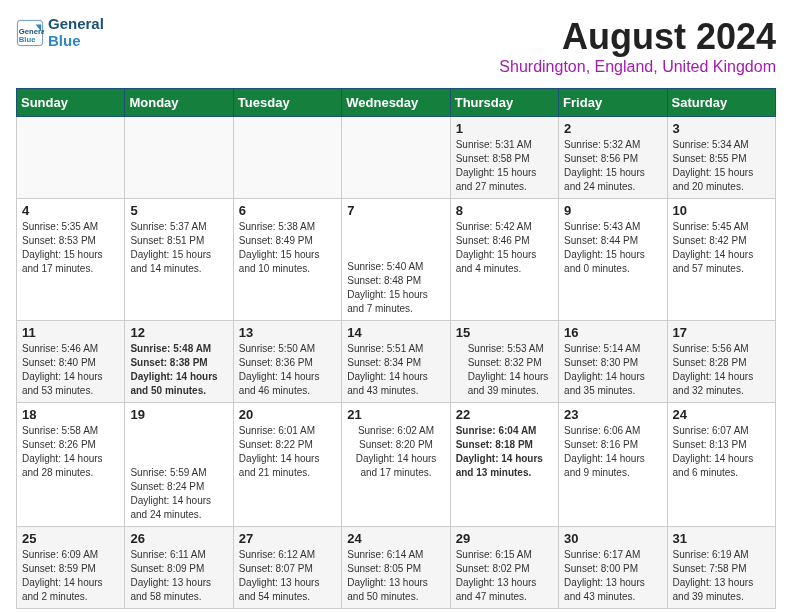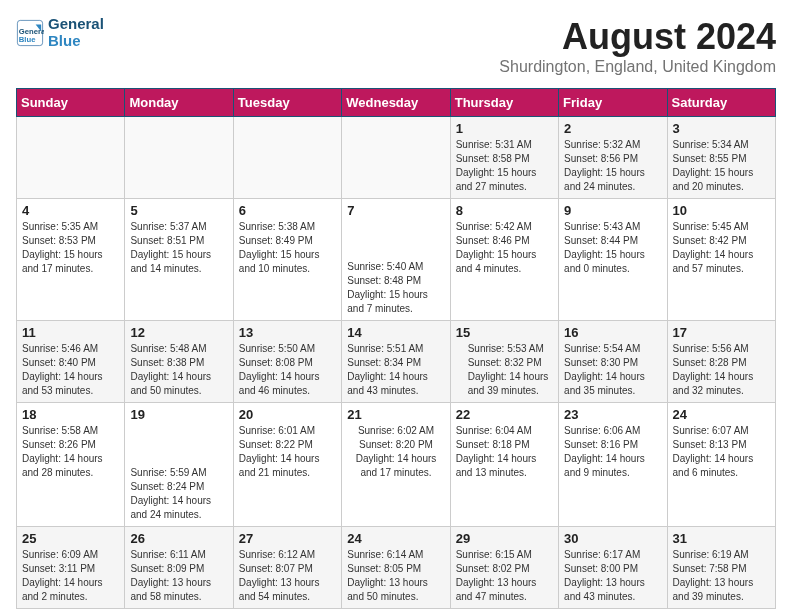--- a/index.html
+++ b/index.html
@@ -29,29 +29,29 @@
       text-align: right;
     }
     .month-title {
       font-size: 36px;
       font-weight: bold;
       color: #222;
       text-align: right;
     }
     .location-subtitle {
       font-size: 16px;
-      color: #737373;
+      color: #a21caf;
     }
     table {
       width: 100%;
       border-collapse: collapse;
       table-layout: fixed;
     }
     thead tr {
-      background: #be185d;
+      background: #15803d;
       color: #fff;
       border-radius: 10px;
     }
     thead th {
       padding: 6px 4px;
       font-size: 13px;
       font-weight: bold;
       text-align: left;
       border: 1px solid #1a5276;
     }
@@ -204,49 +204,49 @@
       <tr>
         <td>
           <span class="day-number">11</span>
           <div class="day-info" style="white-space: pre-line;">Sunrise: 5:46 AM
 Sunset: 8:40 PM
 Daylight: 14 hours
 and 53 minutes.</div>
         </td>
         <td>
           <span class="day-number">12</span>
-          <div class="day-info" style="white-space: pre-line;">Sunrise: 5:48 AM
+          <div class="day-info" style="white-space: pre-line; font-weight: bold;">Sunrise: 5:48 AM
 Sunset: 8:38 PM
 Daylight: 14 hours
 and 50 minutes.</div>
         </td>
         <td>
           <span class="day-number">13</span>
           <div class="day-info" style="white-space: pre-line;">Sunrise: 5:50 AM
-Sunset: 8:08 PM
+Sunset: 8:36 PM
 Daylight: 14 hours
 and 46 minutes.</div>
         </td>
         <td>
           <span class="day-number">14</span>
           <div class="day-info" style="white-space: pre-line;">Sunrise: 5:51 AM
 Sunset: 8:34 PM
 Daylight: 14 hours
 and 43 minutes.</div>
         </td>
         <td>
           <span class="day-number">15</span>
           <div class="day-info" style="white-space: pre-line; margin-left: 12px;">Sunrise: 5:53 AM
 Sunset: 8:32 PM
 Daylight: 14 hours
 and 39 minutes.</div>
         </td>
         <td>
           <span class="day-number">16</span>
-          <div class="day-info" style="white-space: pre-line;">Sunrise: 5:54 AM
+          <div class="day-info" style="white-space: pre-line;">Sunrise: 5:14 AM
 Sunset: 8:30 PM
 Daylight: 14 hours
 and 35 minutes.</div>
         </td>
         <td>
           <span class="day-number">17</span>
           <div class="day-info" style="white-space: pre-line;">Sunrise: 5:56 AM
 Sunset: 8:28 PM
 Daylight: 14 hours
 and 32 minutes.</div>
@@ -276,21 +276,21 @@
         </td>
         <td>
           <span class="day-number">21</span>
           <div class="day-info" style="white-space: pre-line; text-align: center;">Sunrise: 6:02 AM
 Sunset: 8:20 PM
 Daylight: 14 hours
 and 17 minutes.</div>
         </td>
         <td>
           <span class="day-number">22</span>
-          <div class="day-info" style="white-space: pre-line;">Sunrise: 6:04 AM
+          <div class="day-info" style="white-space: pre-line; font-weight: bold;">Sunrise: 6:04 AM
 Sunset: 8:18 PM
 Daylight: 14 hours
 and 13 minutes.</div>
         </td>
         <td>
           <span class="day-number">23</span>
           <div class="day-info" style="white-space: pre-line;">Sunrise: 6:06 AM
 Sunset: 8:16 PM
 Daylight: 14 hours
 and 9 minutes.</div>
@@ -300,21 +300,21 @@
           <div class="day-info" style="white-space: pre-line;">Sunrise: 6:07 AM
 Sunset: 8:13 PM
 Daylight: 14 hours
 and 6 minutes.</div>
         </td>
       </tr>
       <tr>
         <td>
           <span class="day-number">25</span>
           <div class="day-info" style="white-space: pre-line;">Sunrise: 6:09 AM
-Sunset: 3:11 PM
+Sunset: 8:59 PM
 Daylight: 14 hours
 and 2 minutes.</div>
         </td>
         <td>
           <span class="day-number">26</span>
           <div class="day-info" style="white-space: pre-line;">Sunrise: 6:11 AM
 Sunset: 8:09 PM
 Daylight: 13 hours
 and 58 minutes.</div>
         </td>

